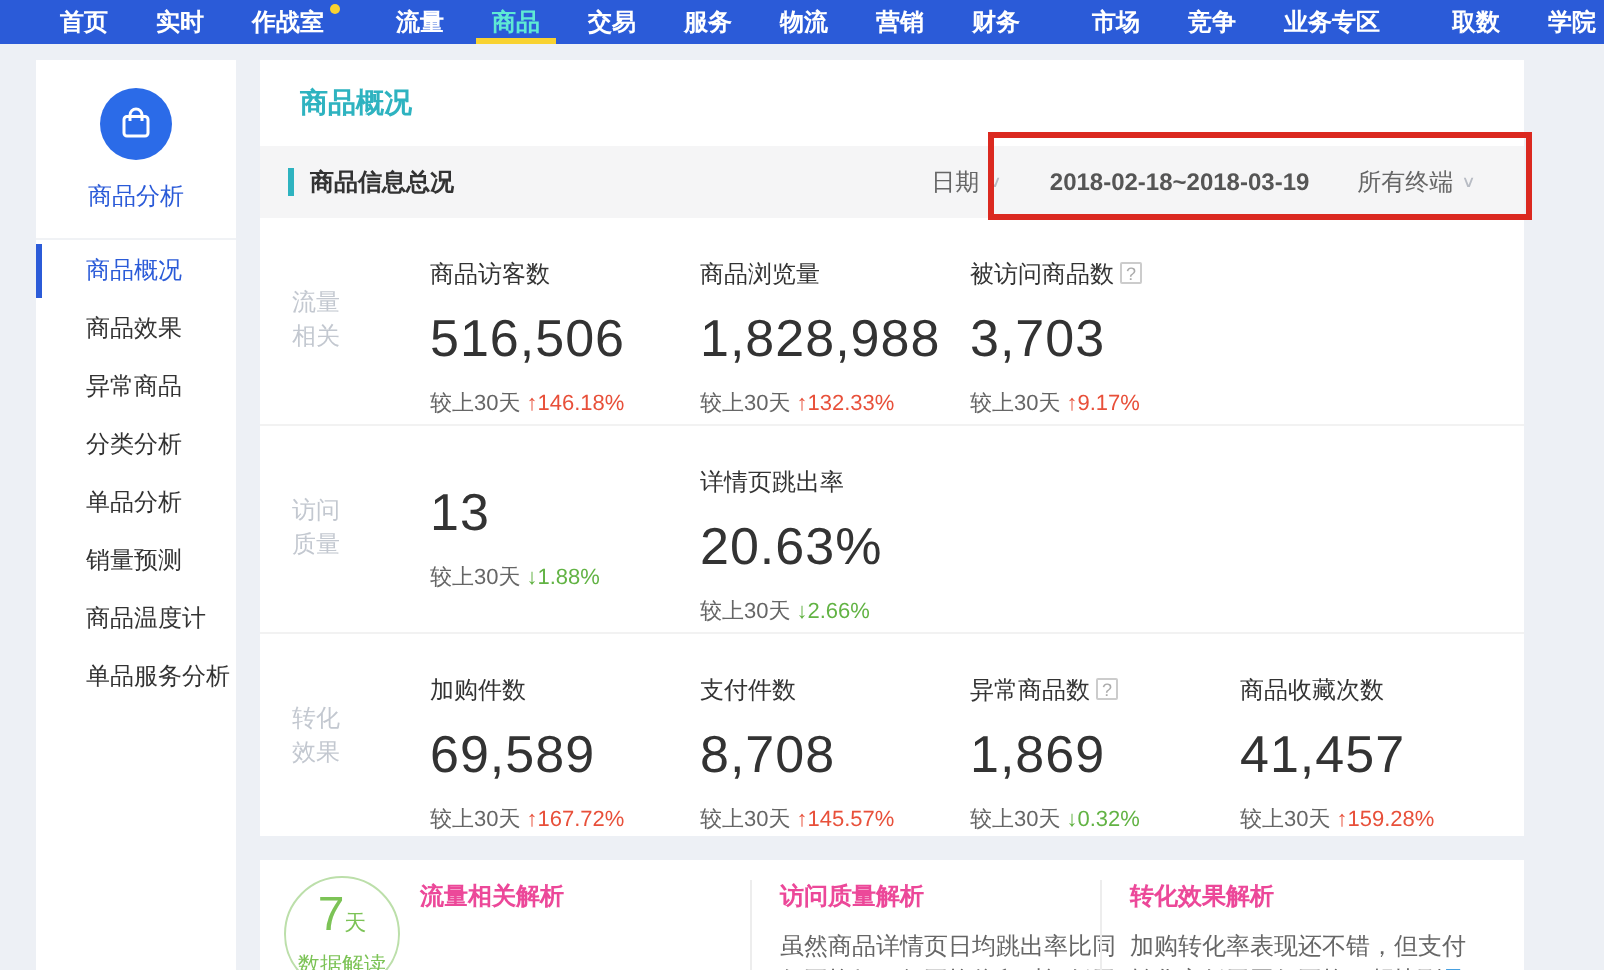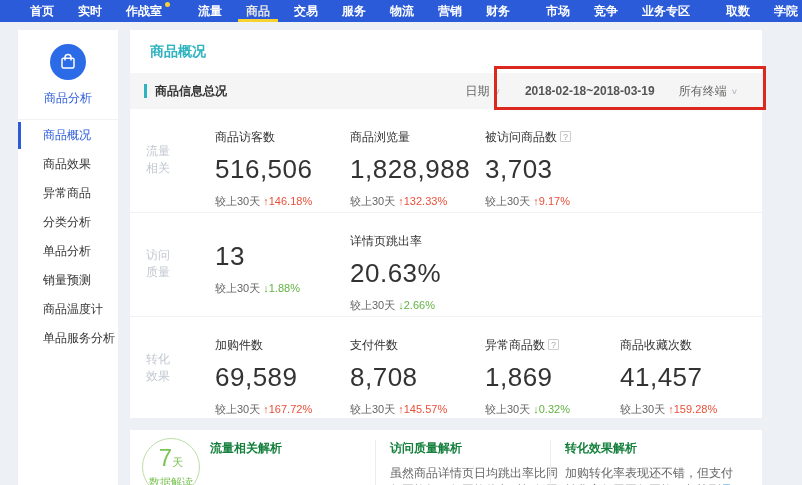--- a/index.html
+++ b/index.html
@@ -14,21 +14,21 @@
   
   .topnav {
     position:absolute; left:0; top:0; width:802px; height:22px;
     background:#2b5bd8; display:flex; align-items:stretch;
     padding-left:18px; white-space:nowrap;
   }
   .nav-item {
     position:relative; color:#ffffff; font-size:12px; font-weight:bold;
     display:flex; align-items:center; padding:0 12px; cursor:pointer;
   }
-  .nav-item.active { color:#e5e5e5; }
+  .nav-item.active { color:#5eead4; }
   .nav-item.active .nav-underline {
     position:absolute; left:4px; right:4px; bottom:0; height:3px; background:#f8d231;
   }
   .nav-dot {
     position:absolute; top:2px; right:4px; width:5px; height:5px;
     border-radius:50%; background:#f8d231;
   }
   .nav-sep { width:1px; height:12px; background:rgba(255,255,255,.45); align-self:center; margin:0 6px; }
 
   
@@ -99,21 +99,21 @@
     background:#ffffff; overflow:hidden;
   }
   .insight-circle {
     position:absolute; left:12px; top:8px; width:58px; height:58px; border-radius:50%;
     border:1px solid #bcdfaa; color:#7cc356; text-align:center; padding-top:7px;
   }
   .circle-days { font-size:24px; line-height:24px; }
   .circle-days .unit { font-size:11px; }
   .circle-caption { font-size:11px; margin-top:1px; }
   .insight-col { position:absolute; top:10px; }
-  .insight-title { font-size:12px; font-weight:bold; color:#15803d; margin-bottom:8px; }
+  .insight-title { font-size:12px; font-weight:bold; color:#ec4899; margin-bottom:8px; }
   .insight-text { font-size:12px; color:#666; line-height:17px; }
   .insight-text .link { color:#46a0e0; cursor:pointer; }
   .col-divider { position:absolute; top:10px; width:1px; height:70px; background:#ededed; }
 </style>
 </head>
 <body>
 
 <div class="topnav">
   <div class="nav-item">
       <span>首页</span>

